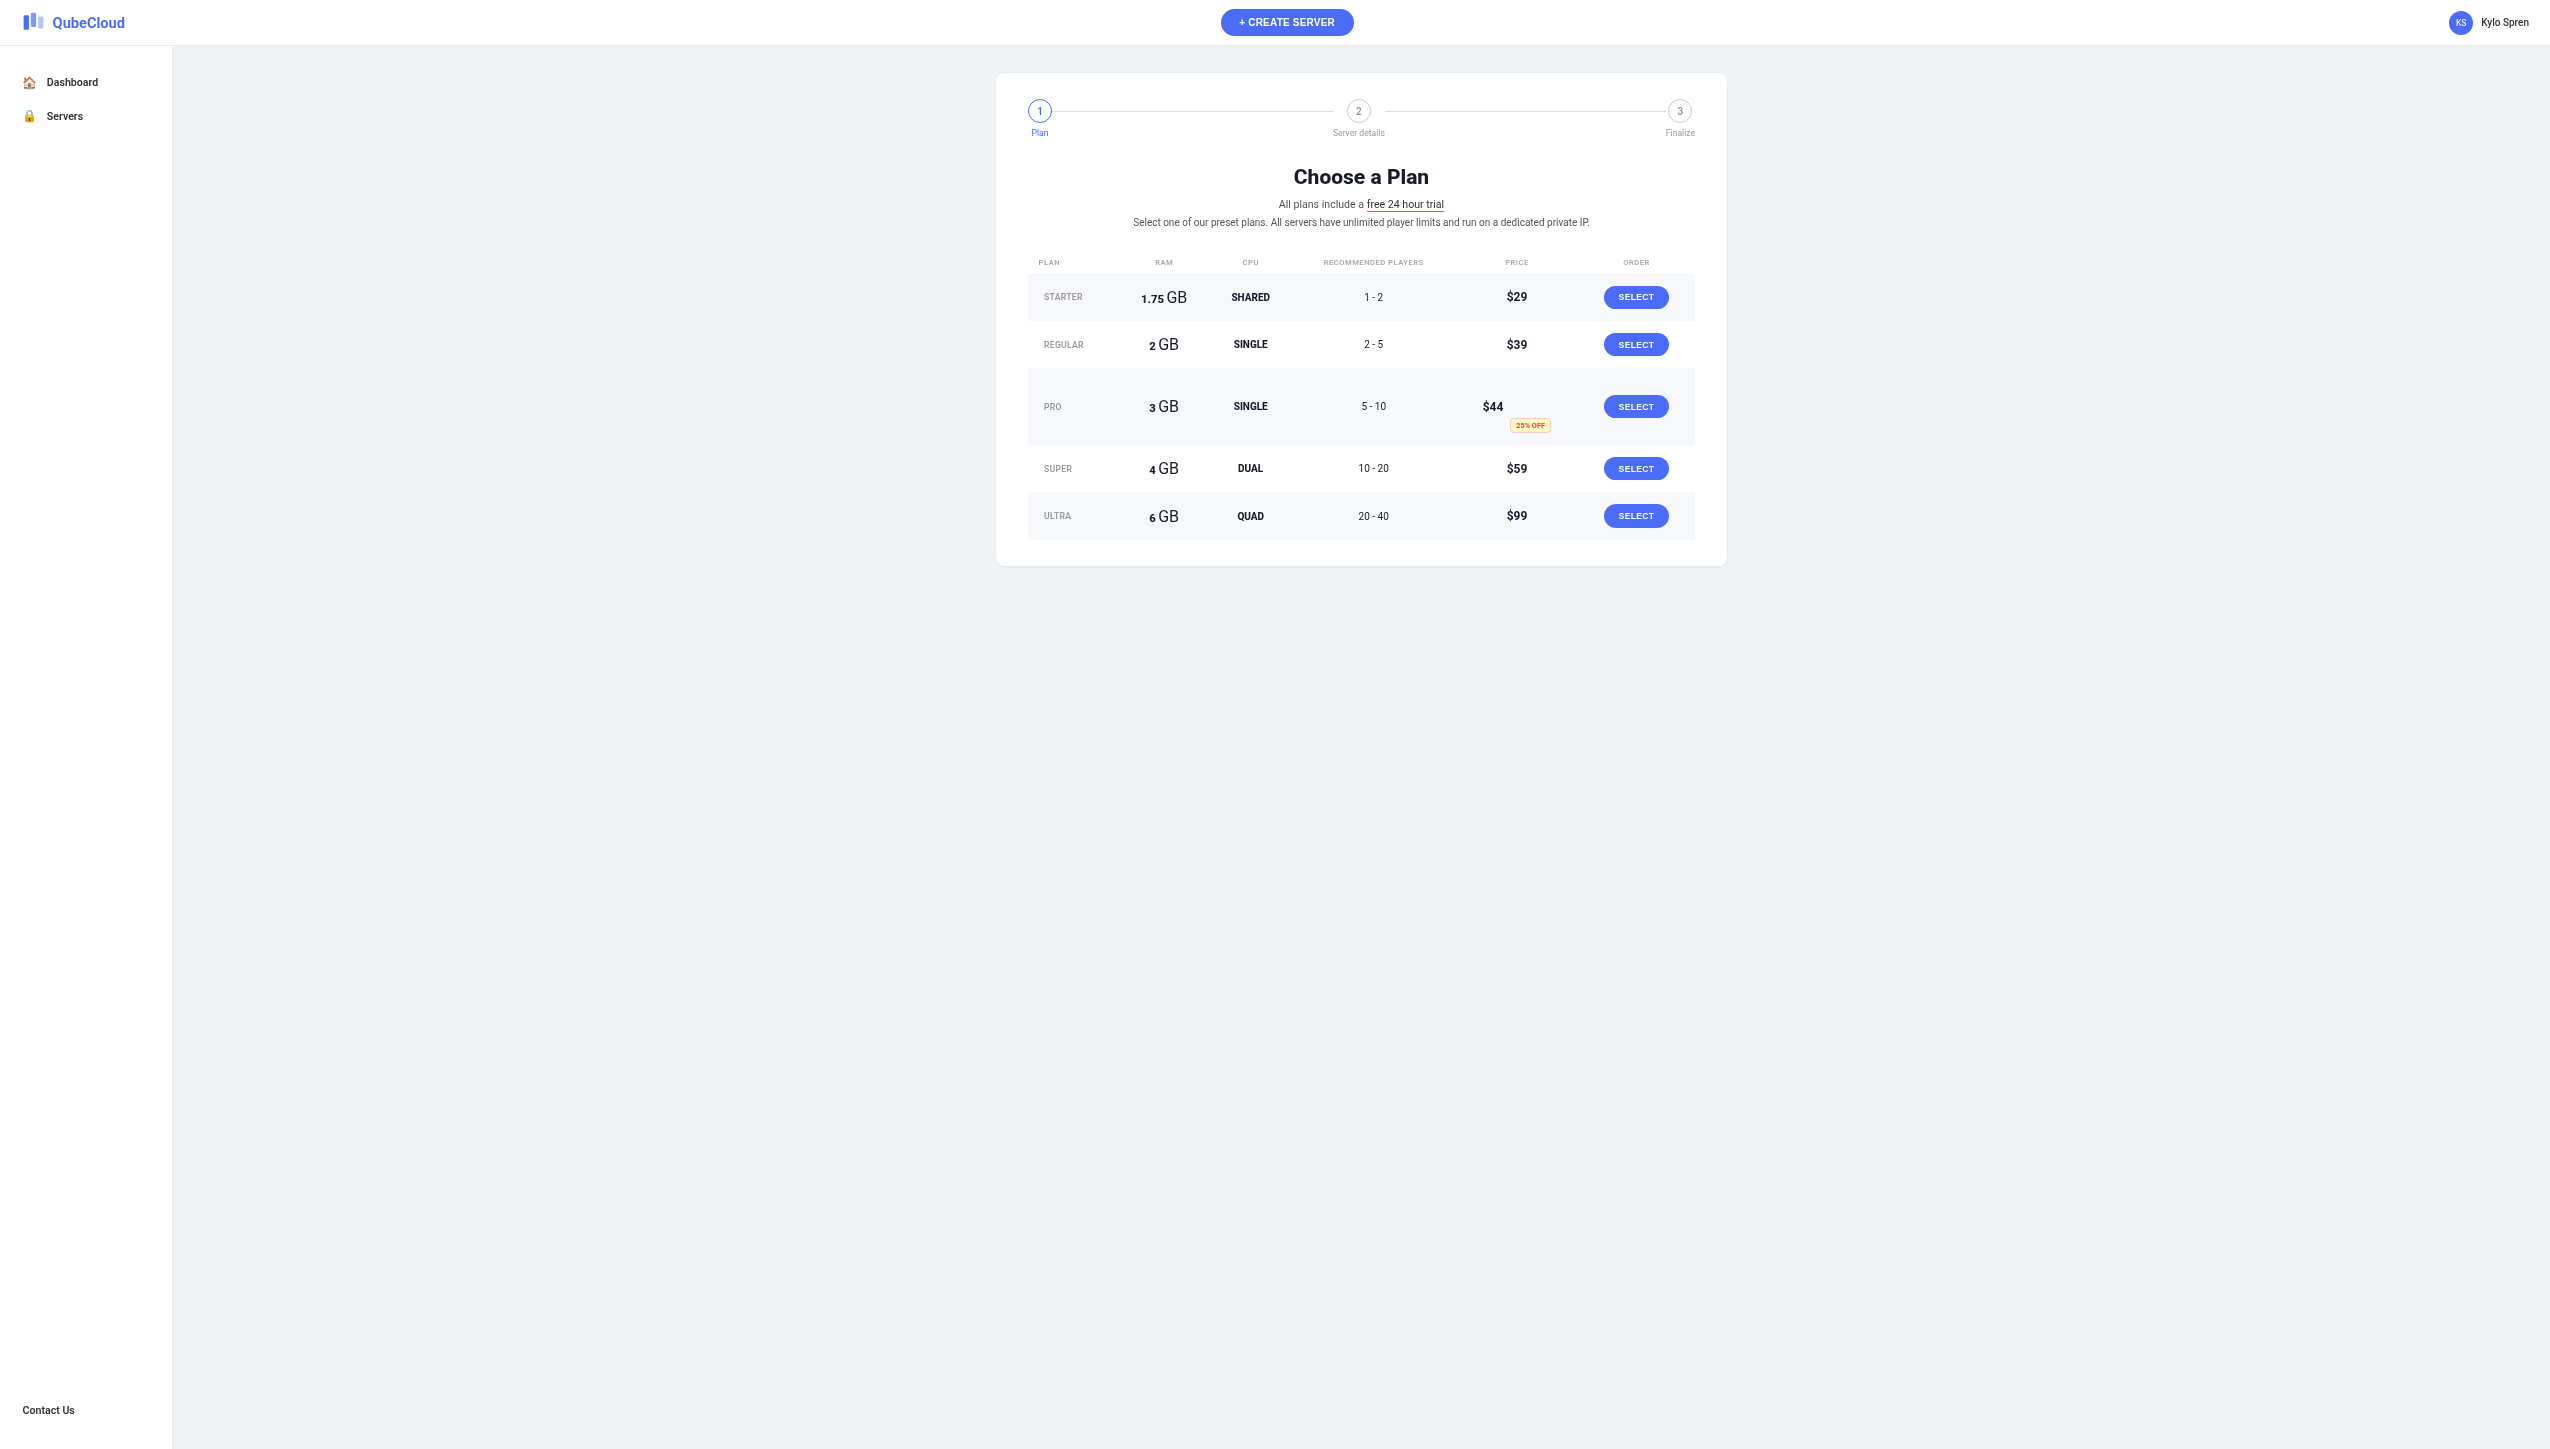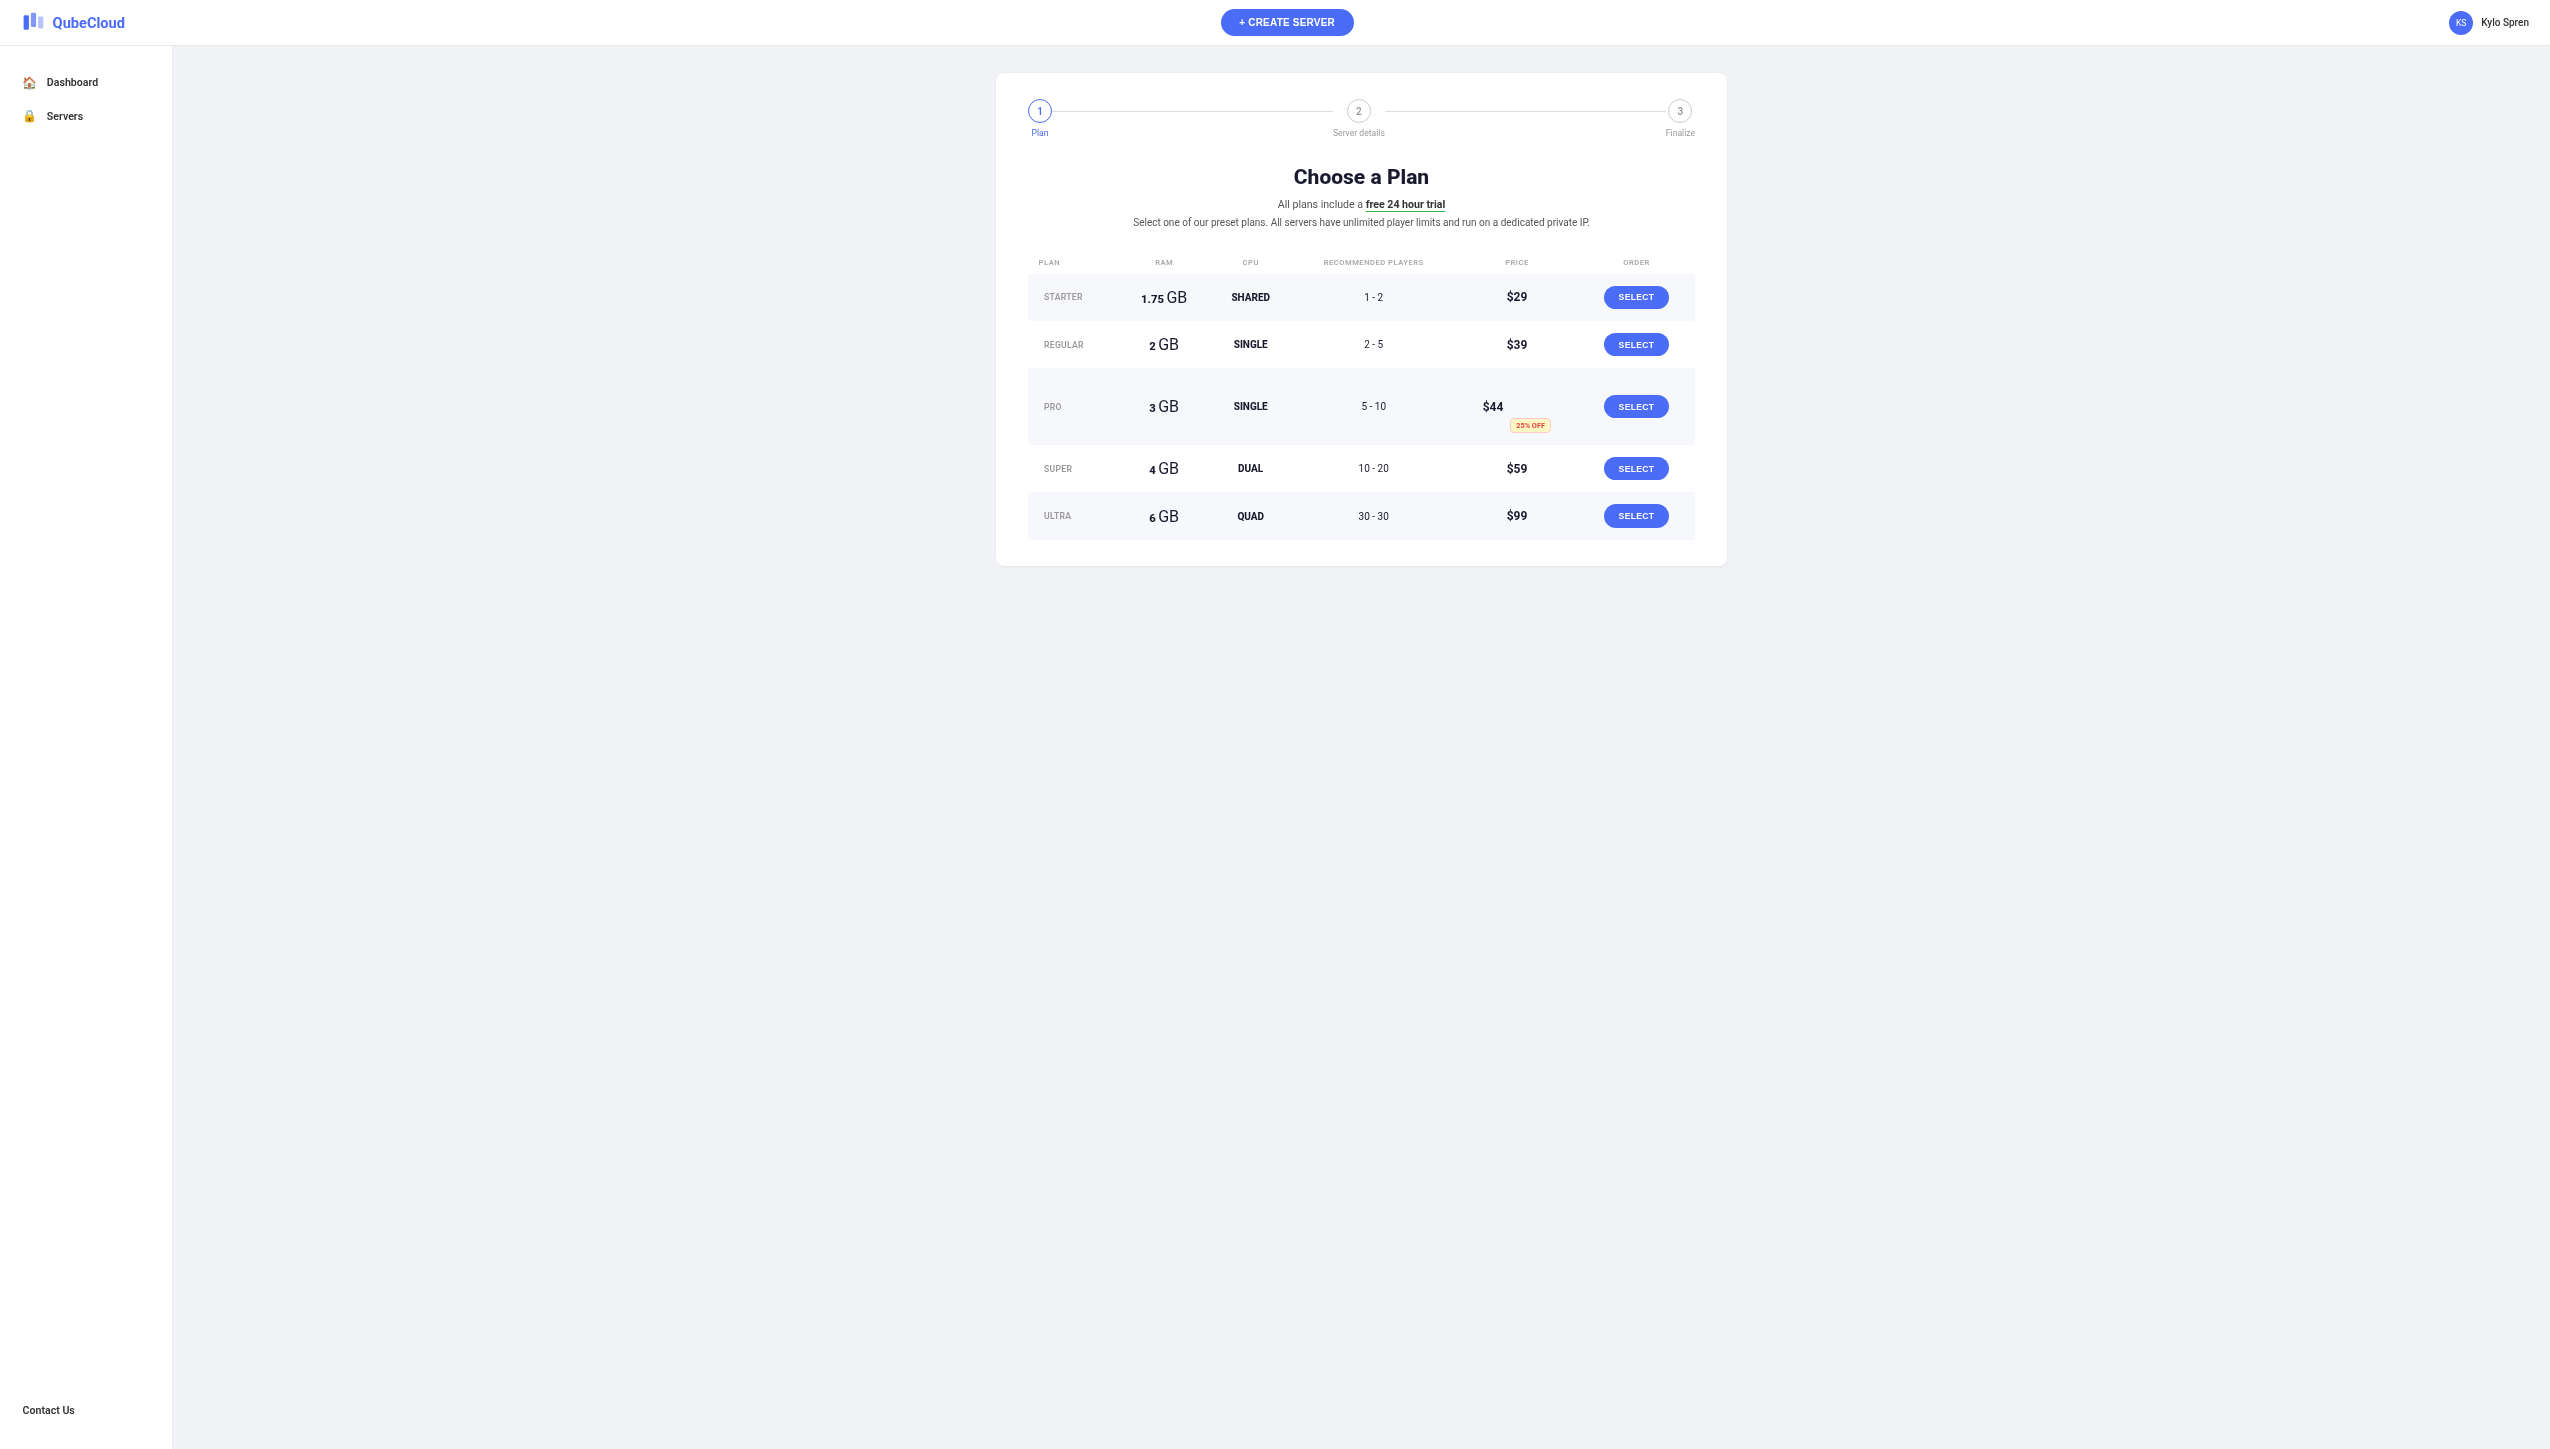--- a/index.html
+++ b/index.html
@@ -199,21 +199,21 @@
       margin-bottom: 9.3px;
     }
     .plan-subtitle {
       text-align: center;
       font-size: 10.6px;
       color: #555;
       margin-bottom: 5.3px;
     }
     .plan-subtitle .free-trial {
       color: #333;
-      font-weight: 700;
+      font-weight: 400;
       text-decoration: underline;
       text-decoration-color: #2db84d;
       text-underline-offset: 2.7px;
       text-decoration-thickness: 1.3px;
     }
     .plan-desc {
       text-align: center;
       font-size: 10px;
       color: #555;
       margin-bottom: 24px;
@@ -437,21 +437,21 @@
                 <div class="price-cell">
                   <span class="price-value">$59</span>
                 </div>
               </td>
               <td><button class="select-btn">SELECT</button></td>
             </tr>
             <tr>
               <td>ULTRA</td>
               <td><span class="ram-value">6</span> <span class="ram-unit">GB</span></td>
               <td><span class="cpu-value">QUAD</span></td>
-              <td><span class="players-value">30 - 30</span></td>
+              <td><span class="players-value">20 - 40</span></td>
               <td>
                 <div class="price-cell">
                   <span class="price-value">$99</span>
                 </div>
               </td>
               <td><button class="select-btn">SELECT</button></td>
             </tr>
           </tbody>
       </table>
 

